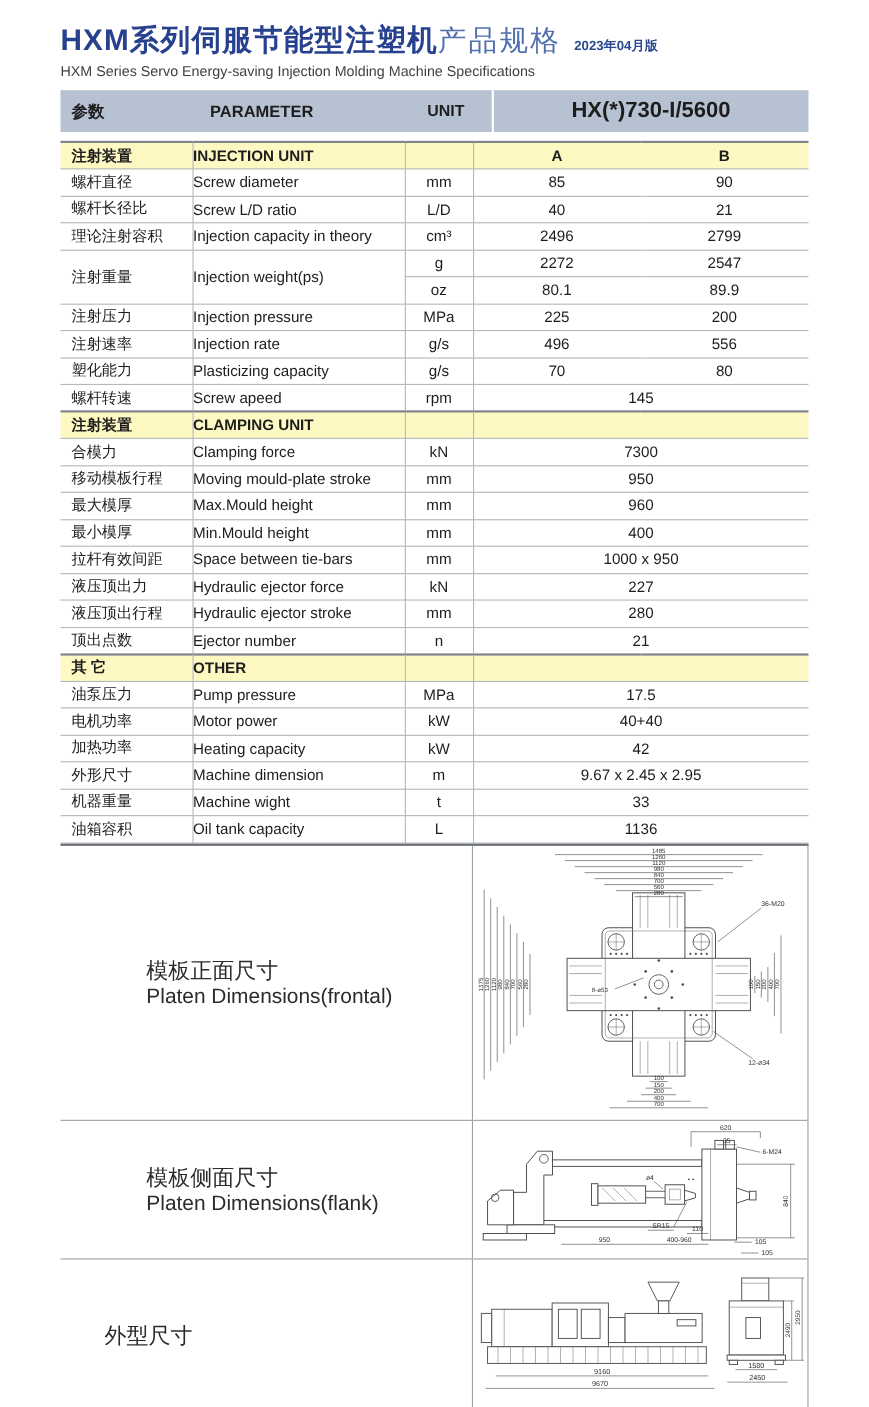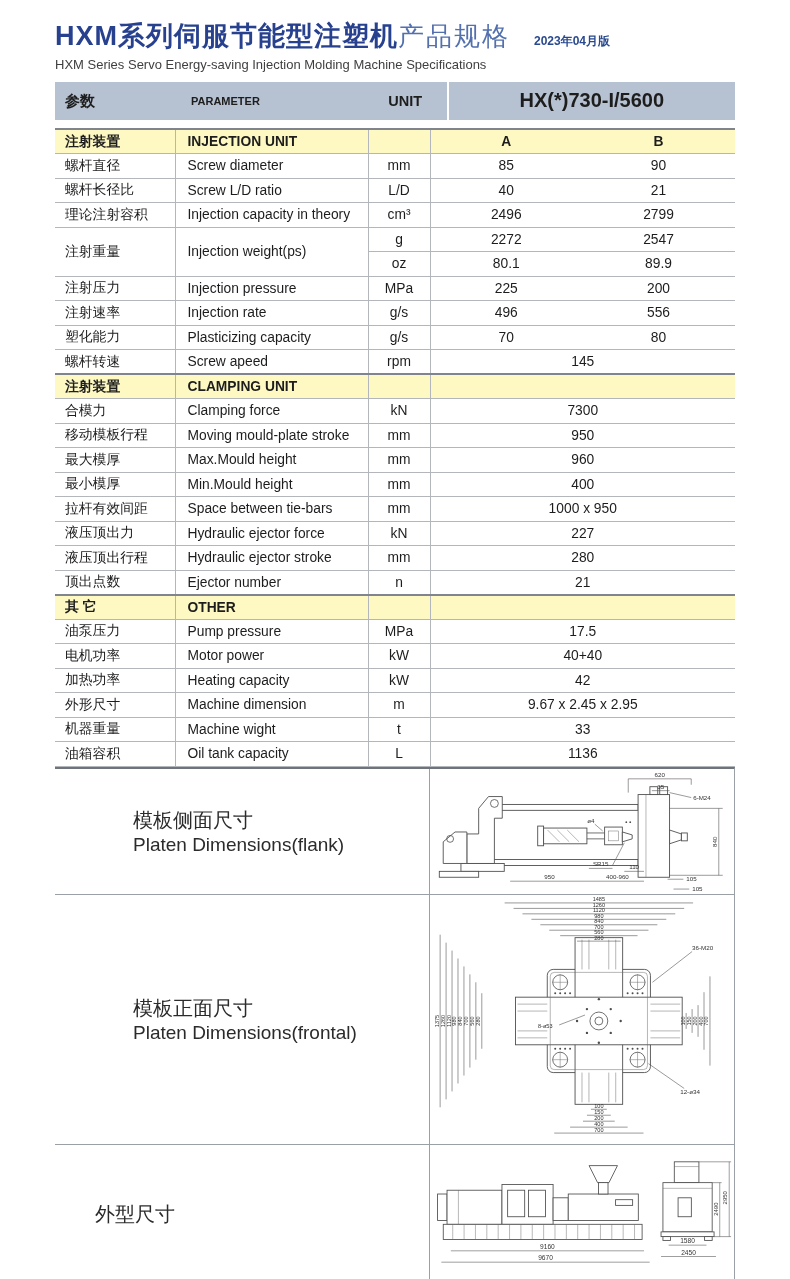--- a/index.html
+++ b/index.html
@@ -8,36 +8,36 @@
     width:790px; height:1279px; overflow:hidden;
     font-family:"Liberation Sans","DejaVu Sans",sans-serif;
     color:#1d1d1d;
   }
   .page { padding:18px 55px 0 55px; width:790px; }
 
   
   .titleline { display:flex; align-items:baseline; white-space:nowrap; }
   .t-zh-bold { font-size:27px; font-weight:800; color:#27418f; letter-spacing:1px; }
   .t-zh-light { font-size:26px; font-weight:500; color:#5370ae; letter-spacing:2px; }
-  .t-edition { font-size:12px; font-weight:600; color:#2a4a8f; margin-left:24px; }
+  .t-edition { font-size:12px; font-weight:600; color:#2a4a8f; margin-left:12px; }
   .t-en { font-size:13px; color:#3f3f3f; margin-top:3px; margin-bottom:10px; }
 
   
   .thead { display:flex; height:38px; background:#b6c1d2; align-items:center;gap:12px; }
   .thead .h-zh { width:120px; padding-left:10px; font-size:15px; font-weight:700; }
-  .thead .h-en { width:193px; padding-left:10px; font-size:11px; font-weight:700; }
+  .thead .h-en { width:193px; padding-left:10px; font-size:15px; font-weight:700; }
   .thead .h-unit { width:62px; text-align:center; font-size:14.5px; font-weight:700; }
   .thead .h-model { width:305px; text-align:center; font-size:20px; font-weight:700;
                     border-left:2px solid #ffffff; align-self:stretch; line-height:36px; }
 
   
   table.spec { border-collapse:collapse; width:680px; margin-top:8px; table-layout:fixed; }
   table.spec td { height:24.5px; font-size:13.8px; border-bottom:1px solid #b3b6bb; vertical-align:middle; }
   td.zh   { padding-left:10px; border-right:1px solid #b3b6bb; }
-  td.en   { padding-left:12px; border-right:1px solid #b3b6bb; }
+  td.en   { padding-left:0; border-right:1px solid #b3b6bb; }
   td.unit { text-align:center; border-right:1px solid #b3b6bb;margin-top:44px; }
   td.va, td.vb, td.vspan { text-align:center; }
   tr.first td { border-top:2.5px solid #4f4f4f; }
   tr.sec td { background:#fef9c3; font-weight:700; border-top:2px solid #80858d; }
   tr.sec td.va, tr.sec td.vb { font-weight:600; }
 
   
   .panels { width:680px; border-top:2px solid #6f737a; border-right:1.5px solid #9aa0a6; }
   .prow { display:flex; border-bottom:1.5px solid #9aa0a6; }
   .prow:last-child { border-bottom:none; }
@@ -249,20 +249,156 @@
       <tr>
         <td class="zh">油箱容积</td>
         <td class="en">Oil tank capacity</td>
         <td class="unit">L</td>
         <td class="vspan" colspan="2">1136</td>
       </tr>
     </tbody>
   </table>
 
   <div class="panels">
+
+    <div class="prow r1">
+      <div class="plabel pad78">
+        <div class="zh">模板正面尺寸</div>
+        <div class="en">Platen Dimensions(frontal)</div>
+      </div>
+      <div class="pdiag">
+        <svg width="303" height="248" viewBox="0 0 305 250">
+
+          <rect class="fig" x="118" y="75" width="104" height="104" rx="6"></rect>
+          <rect class="fig" x="146" y="43" width="48" height="168"></rect>
+          <rect class="fig" x="86" y="103" width="168" height="48"></rect>
+          <rect class="thin" x="121" y="78" width="98" height="98" rx="4" fill="none"></rect>
+
+          <circle class="ln" cx="131" cy="88" r="7.5"></circle>
+            <line class="thin" x1="123" y1="88" x2="139" y2="88"></line>
+            <line class="thin" x1="131" y1="80" x2="131" y2="96"></line>
+          <circle class="ln" cx="209" cy="88" r="7.5"></circle>
+            <line class="thin" x1="201" y1="88" x2="217" y2="88"></line>
+            <line class="thin" x1="209" y1="80" x2="209" y2="96"></line>
+          <circle class="ln" cx="131" cy="166" r="7.5"></circle>
+            <line class="thin" x1="123" y1="166" x2="139" y2="166"></line>
+            <line class="thin" x1="131" y1="158" x2="131" y2="174"></line>
+          <circle class="ln" cx="209" cy="166" r="7.5"></circle>
+            <line class="thin" x1="201" y1="166" x2="217" y2="166"></line>
+            <line class="thin" x1="209" y1="158" x2="209" y2="174"></line>
+
+          <line class="thin" x1="153" y1="45" x2="153" y2="75"></line>
+            <line class="thin" x1="160" y1="45" x2="160" y2="75"></line>
+          <line class="thin" x1="180" y1="45" x2="180" y2="75"></line>
+            <line class="thin" x1="187" y1="45" x2="187" y2="75"></line>
+          <line class="thin" x1="153" y1="179" x2="153" y2="209"></line>
+            <line class="thin" x1="160" y1="179" x2="160" y2="209"></line>
+          <line class="thin" x1="180" y1="179" x2="180" y2="209"></line>
+            <line class="thin" x1="187" y1="179" x2="187" y2="209"></line>
+          <line class="thin" x1="88" y1="110" x2="118" y2="110"></line>
+            <line class="thin" x1="88" y1="117" x2="118" y2="117"></line>
+          <line class="thin" x1="88" y1="137" x2="118" y2="137"></line>
+            <line class="thin" x1="88" y1="144" x2="118" y2="144"></line>
+          <line class="thin" x1="222" y1="110" x2="252" y2="110"></line>
+            <line class="thin" x1="222" y1="117" x2="252" y2="117"></line>
+          <line class="thin" x1="222" y1="137" x2="252" y2="137"></line>
+            <line class="thin" x1="222" y1="144" x2="252" y2="144"></line>
+
+          <circle class="ln" cx="170" cy="127" r="9"></circle>
+            <circle class="ln" cx="170" cy="127" r="4"></circle>
+          <circle class="dot" cx="158" cy="115" r="1.2"></circle>
+            <circle class="dot" cx="182" cy="115" r="1.2"></circle>
+          <circle class="dot" cx="158" cy="139" r="1.2"></circle>
+            <circle class="dot" cx="182" cy="139" r="1.2"></circle>
+          <circle class="dot" cx="170" cy="105" r="1.2"></circle>
+            <circle class="dot" cx="170" cy="149" r="1.2"></circle>
+          <circle class="dot" cx="148" cy="127" r="1.2"></circle>
+            <circle class="dot" cx="192" cy="127" r="1.2"></circle>
+          <circle class="dot" cx="126" cy="99" r="1"></circle>
+            <circle class="dot" cx="131" cy="99" r="1"></circle>
+            <circle class="dot" cx="136" cy="99" r="1"></circle>
+            <circle class="dot" cx="141" cy="99" r="1"></circle>
+          <circle class="dot" cx="199" cy="99" r="1"></circle>
+            <circle class="dot" cx="204" cy="99" r="1"></circle>
+            <circle class="dot" cx="209" cy="99" r="1"></circle>
+            <circle class="dot" cx="214" cy="99" r="1"></circle>
+          <circle class="dot" cx="126" cy="155" r="1"></circle>
+            <circle class="dot" cx="131" cy="155" r="1"></circle>
+            <circle class="dot" cx="136" cy="155" r="1"></circle>
+            <circle class="dot" cx="141" cy="155" r="1"></circle>
+          <circle class="dot" cx="199" cy="155" r="1"></circle>
+            <circle class="dot" cx="204" cy="155" r="1"></circle>
+            <circle class="dot" cx="209" cy="155" r="1"></circle>
+            <circle class="dot" cx="214" cy="155" r="1"></circle>
+
+          <line class="dim" x1="75" y1="8" x2="265" y2="8"></line>
+            <text class="dt" x="170" y="6.5">1485</text>
+          <line class="dim" x1="84" y1="13.5" x2="256" y2="13.5"></line>
+            <text class="dt" x="170" y="12">1260</text>
+          <line class="dim" x1="93" y1="19" x2="247" y2="19"></line>
+            <text class="dt" x="170" y="17.5">1120</text>
+          <line class="dim" x1="102" y1="24.5" x2="238" y2="24.5"></line>
+            <text class="dt" x="170" y="23">980</text>
+          <line class="dim" x1="111" y1="30" x2="229" y2="30"></line>
+            <text class="dt" x="170" y="28.5">840</text>
+          <line class="dim" x1="120" y1="35.5" x2="220" y2="35.5"></line>
+            <text class="dt" x="170" y="34">700</text>
+          <line class="dim" x1="131" y1="41" x2="209" y2="41"></line>
+            <text class="dt" x="170" y="39.5">560</text>
+          <line class="dim" x1="148" y1="46.5" x2="192" y2="46.5"></line>
+            <text class="dt" x="170" y="45">280</text>
+
+          <line class="dim" x1="10" y1="40" x2="10" y2="214"></line>
+            <text class="dt" transform="rotate(-90 8.5 127)" x="8.5" y="127">1375</text>
+          <line class="dim" x1="16" y1="48" x2="16" y2="206"></line>
+            <text class="dt" transform="rotate(-90 14.5 127)" x="14.5" y="127">1260</text>
+          <line class="dim" x1="22" y1="56" x2="22" y2="198"></line>
+            <text class="dt" transform="rotate(-90 20.5 127)" x="20.5" y="127">1120</text>
+          <line class="dim" x1="28" y1="64" x2="28" y2="190"></line>
+            <text class="dt" transform="rotate(-90 26.5 127)" x="26.5" y="127">980</text>
+          <line class="dim" x1="34" y1="72" x2="34" y2="182"></line>
+            <text class="dt" transform="rotate(-90 32.5 127)" x="32.5" y="127">840</text>
+          <line class="dim" x1="40" y1="80" x2="40" y2="174"></line>
+            <text class="dt" transform="rotate(-90 38.5 127)" x="38.5" y="127">700</text>
+          <line class="dim" x1="46" y1="88" x2="46" y2="166"></line>
+            <text class="dt" transform="rotate(-90 44.5 127)" x="44.5" y="127">560</text>
+          <line class="dim" x1="52" y1="99" x2="52" y2="155"></line>
+            <text class="dt" transform="rotate(-90 50.5 127)" x="50.5" y="127">280</text>
+
+          <line class="dim" x1="258" y1="119" x2="258" y2="135"></line>
+            <text class="dt" transform="rotate(-90 256.5 127)" x="256.5" y="127">100</text>
+          <line class="dim" x1="264" y1="115" x2="264" y2="139"></line>
+            <text class="dt" transform="rotate(-90 262.5 127)" x="262.5" y="127">150</text>
+          <line class="dim" x1="270" y1="111" x2="270" y2="143"></line>
+            <text class="dt" transform="rotate(-90 268.5 127)" x="268.5" y="127">200</text>
+          <line class="dim" x1="276" y1="98" x2="276" y2="156"></line>
+            <text class="dt" transform="rotate(-90 274.5 127)" x="274.5" y="127">400</text>
+          <line class="dim" x1="282" y1="82" x2="282" y2="172"></line>
+            <text class="dt" transform="rotate(-90 280.5 127)" x="280.5" y="127">700</text>
+
+          <line class="dim" x1="162" y1="216" x2="178" y2="216"></line>
+            <text class="dt" x="170" y="214.5">100</text>
+          <line class="dim" x1="158" y1="222" x2="182" y2="222"></line>
+            <text class="dt" x="170" y="220.5">150</text>
+          <line class="dim" x1="154" y1="228" x2="186" y2="228"></line>
+            <text class="dt" x="170" y="226.5">200</text>
+          <line class="dim" x1="141" y1="234" x2="199" y2="234"></line>
+            <text class="dt" x="170" y="232.5">400</text>
+          <line class="dim" x1="125" y1="240" x2="215" y2="240"></line>
+            <text class="dt" x="170" y="238.5">700</text>
+
+          <line class="dim" x1="264" y1="57" x2="224" y2="88"></line>
+          <text class="dts" x="264" y="55">36-M20</text>
+          <line class="dim" x1="256" y1="195" x2="220" y2="170"></line>
+          <text class="dts" x="252" y="201">12-ø34</text>
+          <line class="dim" x1="130" y1="131" x2="156" y2="121"></line>
+          <text class="dt" x="116" y="134">8-ø53</text>
+        </svg>
+      </div>
+    </div>
 
     <div class="prow r2">
       <div class="plabel pad78">
         <div class="zh">模板侧面尺寸</div>
         <div class="en">Platen Dimensions(flank)</div>
       </div>
       <div class="pdiag">
         <svg width="303" height="124" viewBox="0 0 305 126">
 
           <rect class="fig" x="60" y="36" width="150" height="6"></rect>
@@ -315,156 +451,20 @@
           <line class="dim" x1="196" y1="104" x2="216" y2="104"></line>
           <text class="dt2" x="206" y="102">110</text>
           <line class="dim" x1="80" y1="114" x2="160" y2="114"></line>
           <text class="dt2" x="120" y="112">950</text>
           <line class="dim" x1="160" y1="114" x2="216" y2="114"></line>
           <text class="dt2" x="189" y="112">400-960</text>
           <line class="dim" x1="240" y1="112" x2="256" y2="112"></line>
           <text class="dts" x="259" y="114" style="font-size:6.3px">105</text>
           <line class="dim" x1="246" y1="122" x2="262" y2="122"></line>
           <text class="dts" x="265" y="124" style="font-size:6.3px">105</text>
-        </svg>
-      </div>
-    </div>
-
-    <div class="prow r1">
-      <div class="plabel pad78">
-        <div class="zh">模板正面尺寸</div>
-        <div class="en">Platen Dimensions(frontal)</div>
-      </div>
-      <div class="pdiag">
-        <svg width="303" height="248" viewBox="0 0 305 250">
-
-          <rect class="fig" x="118" y="75" width="104" height="104" rx="6"></rect>
-          <rect class="fig" x="146" y="43" width="48" height="168"></rect>
-          <rect class="fig" x="86" y="103" width="168" height="48"></rect>
-          <rect class="thin" x="121" y="78" width="98" height="98" rx="4" fill="none"></rect>
-
-          <circle class="ln" cx="131" cy="88" r="7.5"></circle>
-            <line class="thin" x1="123" y1="88" x2="139" y2="88"></line>
-            <line class="thin" x1="131" y1="80" x2="131" y2="96"></line>
-          <circle class="ln" cx="209" cy="88" r="7.5"></circle>
-            <line class="thin" x1="201" y1="88" x2="217" y2="88"></line>
-            <line class="thin" x1="209" y1="80" x2="209" y2="96"></line>
-          <circle class="ln" cx="131" cy="166" r="7.5"></circle>
-            <line class="thin" x1="123" y1="166" x2="139" y2="166"></line>
-            <line class="thin" x1="131" y1="158" x2="131" y2="174"></line>
-          <circle class="ln" cx="209" cy="166" r="7.5"></circle>
-            <line class="thin" x1="201" y1="166" x2="217" y2="166"></line>
-            <line class="thin" x1="209" y1="158" x2="209" y2="174"></line>
-
-          <line class="thin" x1="153" y1="45" x2="153" y2="75"></line>
-            <line class="thin" x1="160" y1="45" x2="160" y2="75"></line>
-          <line class="thin" x1="180" y1="45" x2="180" y2="75"></line>
-            <line class="thin" x1="187" y1="45" x2="187" y2="75"></line>
-          <line class="thin" x1="153" y1="179" x2="153" y2="209"></line>
-            <line class="thin" x1="160" y1="179" x2="160" y2="209"></line>
-          <line class="thin" x1="180" y1="179" x2="180" y2="209"></line>
-            <line class="thin" x1="187" y1="179" x2="187" y2="209"></line>
-          <line class="thin" x1="88" y1="110" x2="118" y2="110"></line>
-            <line class="thin" x1="88" y1="117" x2="118" y2="117"></line>
-          <line class="thin" x1="88" y1="137" x2="118" y2="137"></line>
-            <line class="thin" x1="88" y1="144" x2="118" y2="144"></line>
-          <line class="thin" x1="222" y1="110" x2="252" y2="110"></line>
-            <line class="thin" x1="222" y1="117" x2="252" y2="117"></line>
-          <line class="thin" x1="222" y1="137" x2="252" y2="137"></line>
-            <line class="thin" x1="222" y1="144" x2="252" y2="144"></line>
-
-          <circle class="ln" cx="170" cy="127" r="9"></circle>
-            <circle class="ln" cx="170" cy="127" r="4"></circle>
-          <circle class="dot" cx="158" cy="115" r="1.2"></circle>
-            <circle class="dot" cx="182" cy="115" r="1.2"></circle>
-          <circle class="dot" cx="158" cy="139" r="1.2"></circle>
-            <circle class="dot" cx="182" cy="139" r="1.2"></circle>
-          <circle class="dot" cx="170" cy="105" r="1.2"></circle>
-            <circle class="dot" cx="170" cy="149" r="1.2"></circle>
-          <circle class="dot" cx="148" cy="127" r="1.2"></circle>
-            <circle class="dot" cx="192" cy="127" r="1.2"></circle>
-          <circle class="dot" cx="126" cy="99" r="1"></circle>
-            <circle class="dot" cx="131" cy="99" r="1"></circle>
-            <circle class="dot" cx="136" cy="99" r="1"></circle>
-            <circle class="dot" cx="141" cy="99" r="1"></circle>
-          <circle class="dot" cx="199" cy="99" r="1"></circle>
-            <circle class="dot" cx="204" cy="99" r="1"></circle>
-            <circle class="dot" cx="209" cy="99" r="1"></circle>
-            <circle class="dot" cx="214" cy="99" r="1"></circle>
-          <circle class="dot" cx="126" cy="155" r="1"></circle>
-            <circle class="dot" cx="131" cy="155" r="1"></circle>
-            <circle class="dot" cx="136" cy="155" r="1"></circle>
-            <circle class="dot" cx="141" cy="155" r="1"></circle>
-          <circle class="dot" cx="199" cy="155" r="1"></circle>
-            <circle class="dot" cx="204" cy="155" r="1"></circle>
-            <circle class="dot" cx="209" cy="155" r="1"></circle>
-            <circle class="dot" cx="214" cy="155" r="1"></circle>
-
-          <line class="dim" x1="75" y1="8" x2="265" y2="8"></line>
-            <text class="dt" x="170" y="6.5">1485</text>
-          <line class="dim" x1="84" y1="13.5" x2="256" y2="13.5"></line>
-            <text class="dt" x="170" y="12">1260</text>
-          <line class="dim" x1="93" y1="19" x2="247" y2="19"></line>
-            <text class="dt" x="170" y="17.5">1120</text>
-          <line class="dim" x1="102" y1="24.5" x2="238" y2="24.5"></line>
-            <text class="dt" x="170" y="23">980</text>
-          <line class="dim" x1="111" y1="30" x2="229" y2="30"></line>
-            <text class="dt" x="170" y="28.5">840</text>
-          <line class="dim" x1="120" y1="35.5" x2="220" y2="35.5"></line>
-            <text class="dt" x="170" y="34">700</text>
-          <line class="dim" x1="131" y1="41" x2="209" y2="41"></line>
-            <text class="dt" x="170" y="39.5">560</text>
-          <line class="dim" x1="148" y1="46.5" x2="192" y2="46.5"></line>
-            <text class="dt" x="170" y="45">280</text>
-
-          <line class="dim" x1="10" y1="40" x2="10" y2="214"></line>
-            <text class="dt" transform="rotate(-90 8.5 127)" x="8.5" y="127">1375</text>
-          <line class="dim" x1="16" y1="48" x2="16" y2="206"></line>
-            <text class="dt" transform="rotate(-90 14.5 127)" x="14.5" y="127">1260</text>
-          <line class="dim" x1="22" y1="56" x2="22" y2="198"></line>
-            <text class="dt" transform="rotate(-90 20.5 127)" x="20.5" y="127">1120</text>
-          <line class="dim" x1="28" y1="64" x2="28" y2="190"></line>
-            <text class="dt" transform="rotate(-90 26.5 127)" x="26.5" y="127">980</text>
-          <line class="dim" x1="34" y1="72" x2="34" y2="182"></line>
-            <text class="dt" transform="rotate(-90 32.5 127)" x="32.5" y="127">840</text>
-          <line class="dim" x1="40" y1="80" x2="40" y2="174"></line>
-            <text class="dt" transform="rotate(-90 38.5 127)" x="38.5" y="127">700</text>
-          <line class="dim" x1="46" y1="88" x2="46" y2="166"></line>
-            <text class="dt" transform="rotate(-90 44.5 127)" x="44.5" y="127">560</text>
-          <line class="dim" x1="52" y1="99" x2="52" y2="155"></line>
-            <text class="dt" transform="rotate(-90 50.5 127)" x="50.5" y="127">280</text>
-
-          <line class="dim" x1="258" y1="119" x2="258" y2="135"></line>
-            <text class="dt" transform="rotate(-90 256.5 127)" x="256.5" y="127">100</text>
-          <line class="dim" x1="264" y1="115" x2="264" y2="139"></line>
-            <text class="dt" transform="rotate(-90 262.5 127)" x="262.5" y="127">150</text>
-          <line class="dim" x1="270" y1="111" x2="270" y2="143"></line>
-            <text class="dt" transform="rotate(-90 268.5 127)" x="268.5" y="127">200</text>
-          <line class="dim" x1="276" y1="98" x2="276" y2="156"></line>
-            <text class="dt" transform="rotate(-90 274.5 127)" x="274.5" y="127">400</text>
-          <line class="dim" x1="282" y1="82" x2="282" y2="172"></line>
-            <text class="dt" transform="rotate(-90 280.5 127)" x="280.5" y="127">700</text>
-
-          <line class="dim" x1="162" y1="216" x2="178" y2="216"></line>
-            <text class="dt" x="170" y="214.5">100</text>
-          <line class="dim" x1="158" y1="222" x2="182" y2="222"></line>
-            <text class="dt" x="170" y="220.5">150</text>
-          <line class="dim" x1="154" y1="228" x2="186" y2="228"></line>
-            <text class="dt" x="170" y="226.5">200</text>
-          <line class="dim" x1="141" y1="234" x2="199" y2="234"></line>
-            <text class="dt" x="170" y="232.5">400</text>
-          <line class="dim" x1="125" y1="240" x2="215" y2="240"></line>
-            <text class="dt" x="170" y="238.5">700</text>
-
-          <line class="dim" x1="264" y1="57" x2="224" y2="88"></line>
-          <text class="dts" x="264" y="55">36-M20</text>
-          <line class="dim" x1="256" y1="195" x2="220" y2="170"></line>
-          <text class="dts" x="252" y="201">12-ø34</text>
-          <line class="dim" x1="130" y1="131" x2="156" y2="121"></line>
-          <text class="dt" x="116" y="134">8-ø53</text>
         </svg>
       </div>
     </div>
 
     <div class="prow r3">
       <div class="plabel pad40">
         <div class="zh">外型尺寸</div>
       </div>
       <div class="pdiag" style="align-items:flex-start; padding-top:4px;">
         <svg width="303" height="126" viewBox="0 0 320 130">

